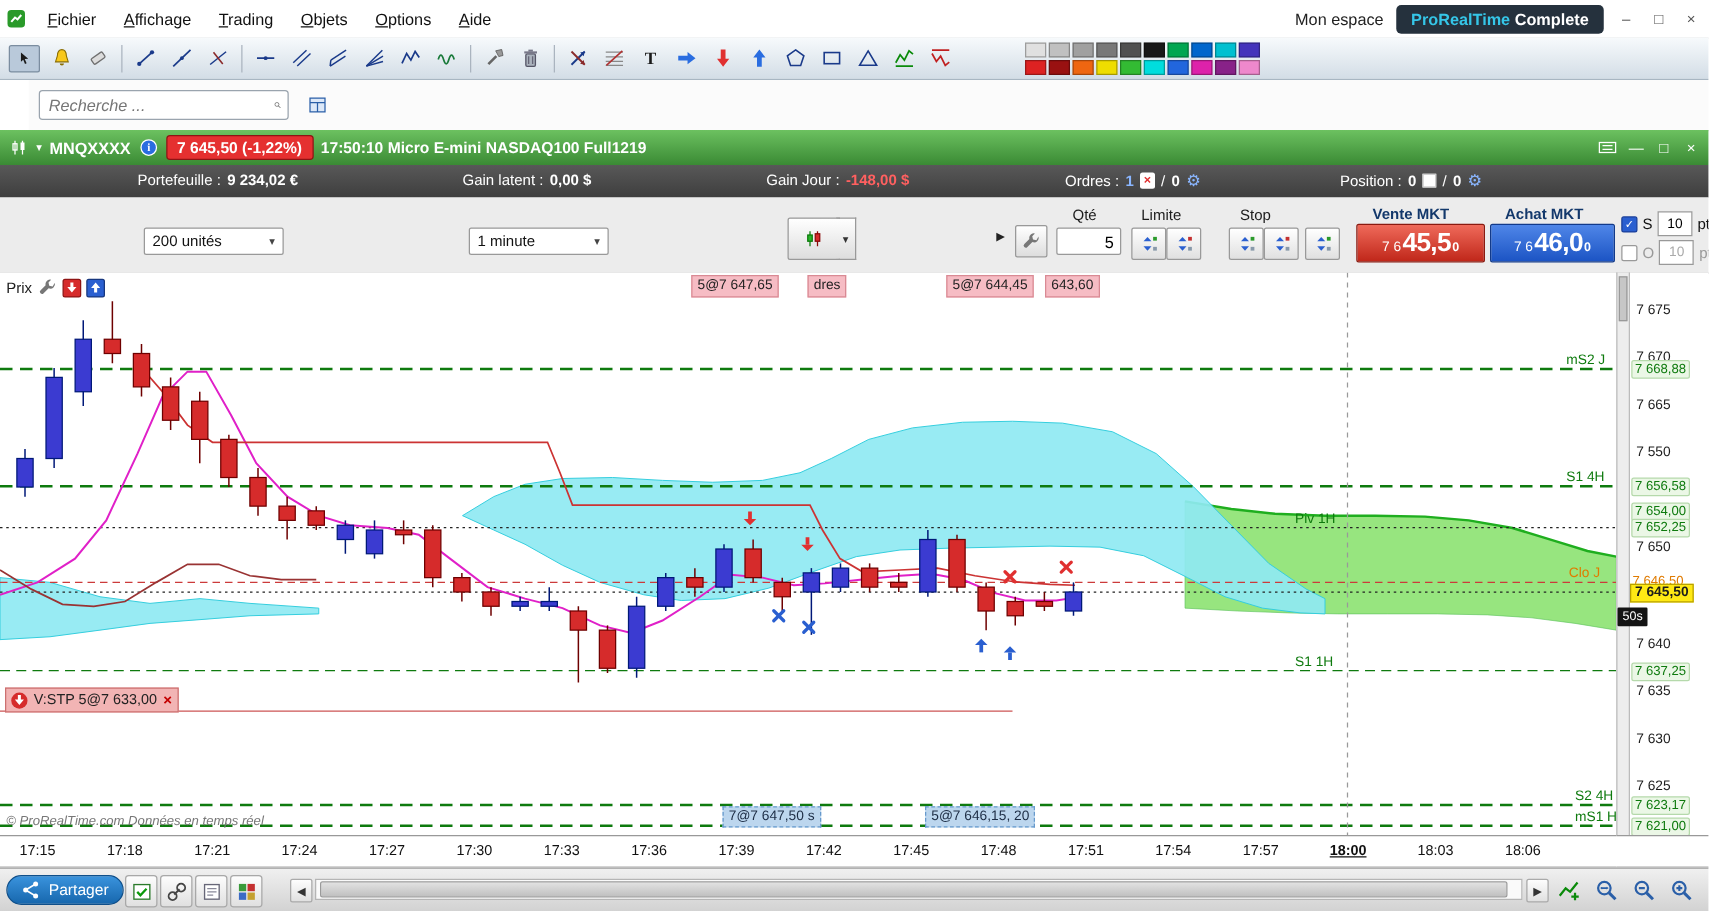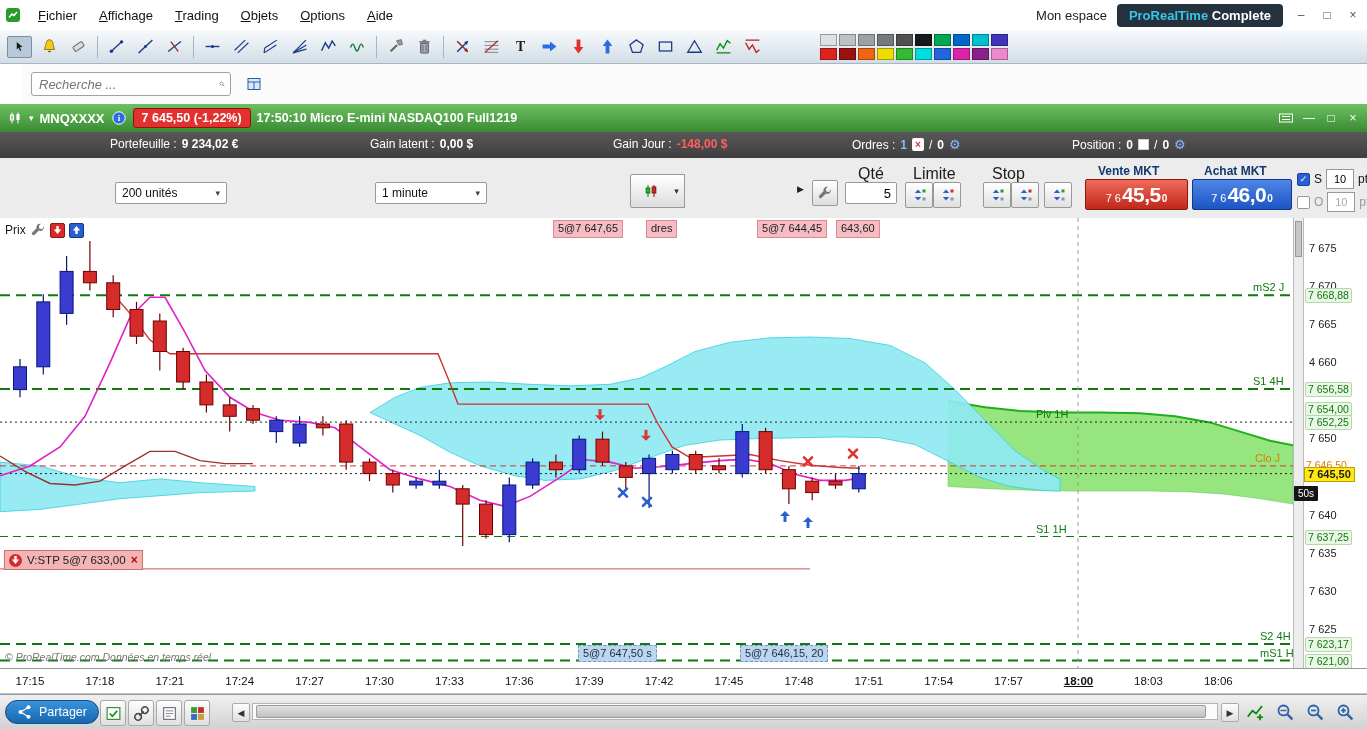--- a/index.html
+++ b/index.html
@@ -71,21 +71,21 @@
   .sel .car{color:#444;font-size:9px;margin-left:8px;}
   .stylebtn{position:absolute;left:630px;top:16px;width:40px;height:32px;background:linear-gradient(#fff,#ddd);
             border:1px solid #999;border-radius:2px 0 0 2px;display:flex;align-items:center;justify-content:center;}
   .stylebtn svg{width:22px;height:22px;}
   .stylecar{position:absolute;left:669px;top:16px;width:15px;height:32px;background:linear-gradient(#fff,#ddd);
             border:1px solid #999;border-left:0;display:flex;align-items:center;justify-content:center;font-size:9px;color:#333;}
   .expbtn{position:absolute;left:797px;top:26px;font-size:9px;color:#222;}
   .wrbtn{position:absolute;left:812px;top:22px;width:24px;height:24px;border:1px solid #999;border-radius:2px;
          background:linear-gradient(#fff,#ddd);display:flex;align-items:center;justify-content:center;}
   .wrbtn svg{width:15px;height:15px;}
-  .tlabel{position:absolute;top:7px;font-size:16px;color:#1c1c1c;}
+  .tlabel{position:absolute;top:7px;font-size:12px;color:#1c1c1c;}
   .qtyin{position:absolute;left:845px;top:24px;width:52px;height:22px;border:1px solid #999;border-radius:2px;background:#fff;
          font-size:13px;text-align:right;padding:0 5px;box-sizing:border-box;font-family:"Liberation Sans",sans-serif;}
   .obtn{position:absolute;top:24px;width:26px;height:24px;border:1px solid #999;border-radius:2px;
         background:linear-gradient(#fff,#e0e0e0);display:flex;align-items:center;justify-content:center;}
   .obtn svg{width:16px;height:16px;}
   .mktlbl{position:absolute;top:6px;font-size:12px;font-weight:bold;color:#13386b;}
   .mktbtn{position:absolute;top:21px;height:31px;border-radius:2px;color:#fff;display:flex;align-items:baseline;
           justify-content:center;gap:1px;box-sizing:border-box;padding-top:3px;}
   .ventebtn{left:1085px;width:103px;background:linear-gradient(#ef6a5a,#c0271a);border:1px solid #8a1a10;}
   .achatbtn{left:1192px;width:100px;background:linear-gradient(#4f86e8,#1c54c4);border:1px solid #123a8a;}
@@ -758,31 +758,31 @@
           <span style="display: inline-flex; width: 16px; height: 16px;">
             <svg viewBox="0 0 16 16" style="width:100%;height:100%;">
               <path d="M8 13 3.5 7.5h3V3h3v4.5h3Z" fill="#fff"></path>
             </svg>
           </span>
         </span>
       <span>V:STP 5@7 633,00</span>
       <span class="stopx">×</span>
     </div>
     <div class="copyr">© ProRealTime.com Données en temps réel</div>
-  <div class="olbl" style="left: 553px;">5@7 647,65</div><div class="olbl" style="left: 646px;">dres</div><div class="olbl" style="left: 757px;">5@7 644,45</div><div class="olbl" style="left: 836px;">643,60</div><div class="plbl" style="left: 578px;">5@7 647,50 s</div><div class="plbl" style="left: 740px;">5@7 646,15, 20</div></div>
+  <div class="olbl" style="left: 553px;">5@7 647,65</div><div class="olbl" style="left: 646px;">dres</div><div class="olbl" style="left: 757px;">5@7 644,45</div><div class="olbl" style="left: 836px;">643,60</div><div class="plbl" style="left: 578px;">7@7 647,50 s</div><div class="plbl" style="left: 740px;">5@7 646,15, 20</div></div>
 
   <div class="vstrip">
     <div class="vhandle"></div>
   </div>
   <div class="praxis">
       <div class="axlbl plain" style="top: 23.5px;">7 675</div>
       <div class="axlbl plain" style="top: 61.7px;">7 670</div>
       <div class="axlbl green" style="top: 70.2px;">7 668,88</div>
       <div class="axlbl plain" style="top: 99.8px;">7 665</div>
-      <div class="axlbl plain" style="top: 137.9px;">4 660</div>
+      <div class="axlbl plain" style="top: 137.9px;">7 550</div>
       <div class="axlbl green" style="top: 164px;">7 656,58</div>
       <div class="axlbl green" style="top: 183.7px;">7 654,00</div>
       <div class="axlbl green" style="top: 197.1px;">7 652,25</div>
       <div class="axlbl plain" style="top: 214.2px;">7 650</div>
       <div class="axlbl orange" style="top: 240.9px;">7 646,50</div>
       <div class="axlbl current" style="top: 248.6px;">7 645,50</div>
       <div class="axlbl countdown" style="top: 267.6px;">50s</div>
       <div class="axlbl plain" style="top: 290.5px;">7 640</div>
       <div class="axlbl green" style="top: 311.5px;">7 637,25</div>
       <div class="axlbl plain" style="top: 328.7px;">7 635</div>

